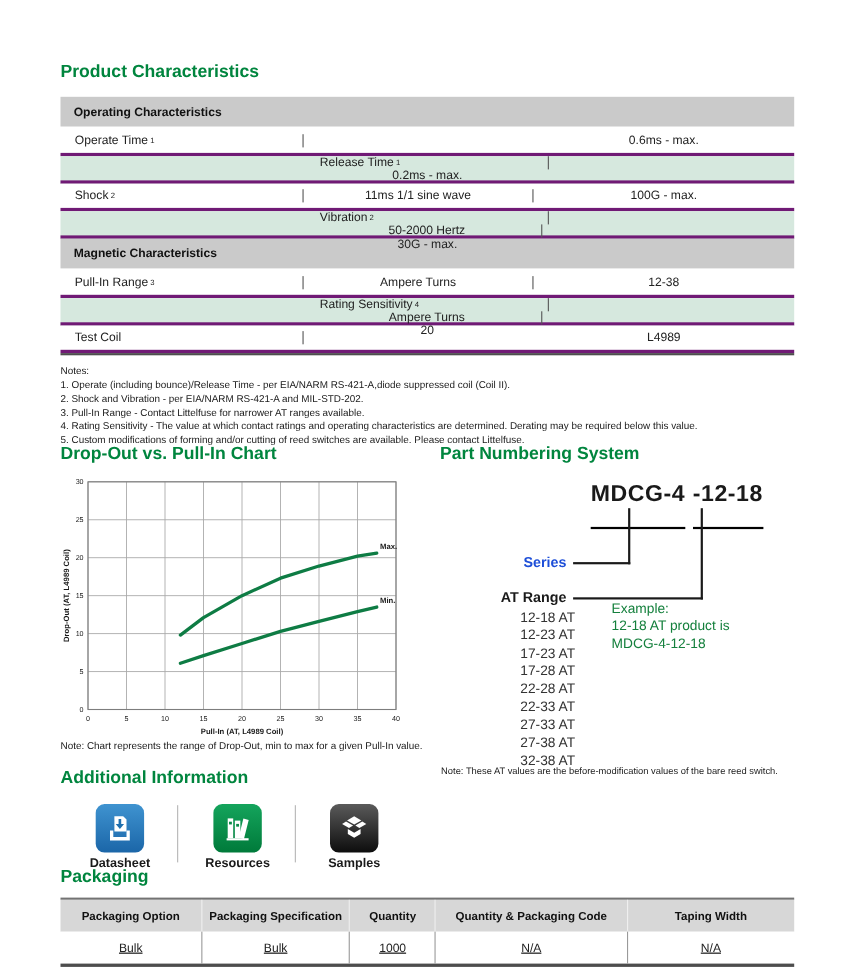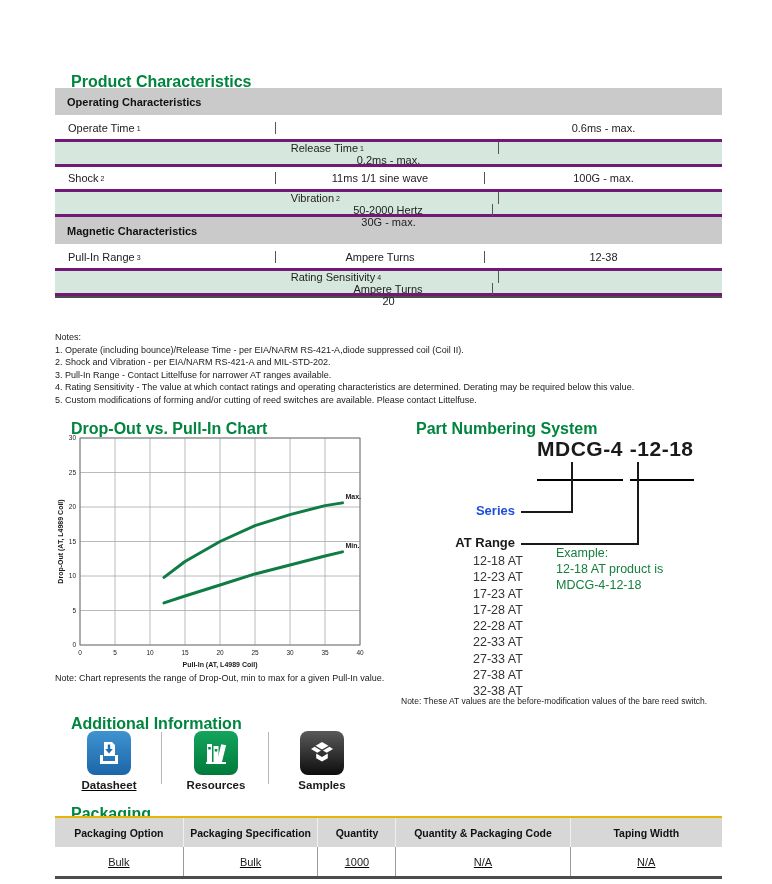--- a/index.html
+++ b/index.html
@@ -1,18 +1,18 @@
 <!DOCTYPE html>
 <html><head>
 <meta charset="utf-8">
 <style>
   html,body{margin:0;padding:0;background:#fff;}
   .page{position:relative;width:772px;height:884px;background:#fff;overflow:hidden;
         font-family:"Liberation Sans", sans-serif;}
-  .green-head{position:absolute;margin:16px;font-size:16px;font-weight:bold;color:#00853E;white-space:nowrap;}
+  .green-head{position:absolute;margin:0;font-size:16px;font-weight:bold;color:#00853E;white-space:nowrap;}
   #pc-head{left:55px;top:57px;}
   #chart-head{left:55px;top:404px;}
   #pns-head{left:400px;top:404px;}
   #ai-head{left:55px;top:699px;}
   #pkg-head{left:55px;top:789px;}
 
   
   #char-table{position:absolute;left:55px;top:88px;width:667px;}
   .sec-header{height:27px;background:#cacaca;display:flex;align-items:center;padding-left:12px;
               box-sizing:border-box;font-size:11px;font-weight:bold;color:#111;margin-bottom:2px;}
@@ -41,33 +41,33 @@
   #ln-at-v{left:637px;top:462px;width:2px;height:83px;}
   #ln-at-h{left:521px;top:543px;width:118px;height:2px;}
   #series-label{position:absolute;left:430px;top:503px;width:85px;text-align:right;font-weight:bold;font-size:13px;color:#1d4ed8;}
   #at-range-label{position:absolute;left:420px;top:535px;width:95px;text-align:right;font-weight:bold;font-size:13px;color:#1a1a1a;}
   #at-list{position:absolute;left:473px;top:553px;font-size:12.5px;color:#333;line-height:16.3px;}
   #example{position:absolute;left:556px;top:545px;font-size:12.5px;color:#15803d;line-height:16px;}
   #pns-note{position:absolute;left:401px;top:696px;font-size:8.5px;color:#1a1a1a;white-space:nowrap;}
 
   
   .ai-item{position:absolute;width:70px;text-align:center;cursor:pointer;}
-  #ai-datasheet{left:74px;top:731px;text-decoration:underline;}
+  #ai-datasheet{left:74px;top:731px;}
   #ai-resources{left:181px;top:731px;}
   #ai-samples{left:287px;top:731px;}
   .ai-icon{width:44px;height:44px;border-radius:8px;margin:0 auto;display:flex;align-items:center;justify-content:center;}
   .ai-icon.blue{background:linear-gradient(180deg,#3f93d0,#1b66a8);}
   .ai-icon.green{background:linear-gradient(180deg,#14a45c,#007a3a);}
   .ai-icon.black{background:linear-gradient(180deg,#5a5a5a,#0d0d0d);}
   .ai-label{font-size:11.5px;font-weight:bold;color:#1a1a1a;margin-top:4px;}
   .ai-divider{position:absolute;width:1px;height:52px;background:#b5b5b5;top:732px;}
   #ai-div1{left:161px;} #ai-div2{left:268px;}
 
   
-  #pkg-table{position:absolute;left:55px;top:816px;width:667px;border-top:2px solid #eab308;text-align:center;}
+  #pkg-table{position:absolute;left:55px;top:816px;width:667px;border-top:2px solid #737373;text-align:center;}
   .pkg-hrow{display:flex;height:29px;background:#d7d7d7;}
   .pkg-hcell{display:flex;align-items:center;justify-content:center;border-right:1px solid #efefef;
              box-sizing:border-box;font-size:10.5px;font-weight:bold;color:#111;}
   .pkg-hcell:last-child{border-right:none;}
   .pkg-row{display:flex;height:29px;background:#fff;text-decoration:underline;}
   .pkg-cell{display:flex;align-items:center;justify-content:center;border-right:1px solid #9a9a9a;
             box-sizing:border-box;font-size:11px;color:#222;}
   .pkg-cell:last-child{border-right:none;}
   .pkg-bottom{height:3px;background:#4d4d4d;}
 </style>
@@ -121,20 +121,27 @@
         <div class="c2">Ampere Turns</div>
         <div class="c3">12-38</div>
       </div>
       <div class="crow alt">
         <div class="c1">
           <span>Rating Sensitivity</span>
           <sup>4</sup>
         </div>
         <div class="c2">Ampere Turns</div>
         <div class="c3">20</div>
+      </div>
+      <div class="crow">
+        <div class="c1">
+          <span>Test Coil</span>
+        </div>
+        <div class="c2"></div>
+        <div class="c3">L4989</div>
       </div>
       <div class="tbl-bottom"></div>
     </div>
 
   <div id="notes">
     <div>Notes:</div>
     <div id="notes-items">
         <div>1. Operate (including bounce)/Release Time - per EIA/NARM RS-421-A,diode suppressed coil (Coil II).</div>
         <div>2. Shock and Vibration - per EIA/NARM RS-421-A and MIL-STD-202.</div>
         <div>3. Pull-In Range - Contact Littelfuse for narrower AT ranges available.</div>

